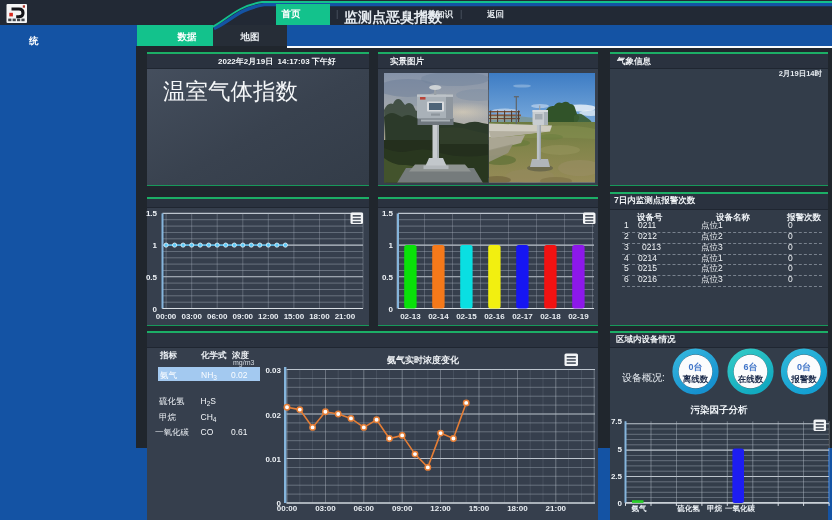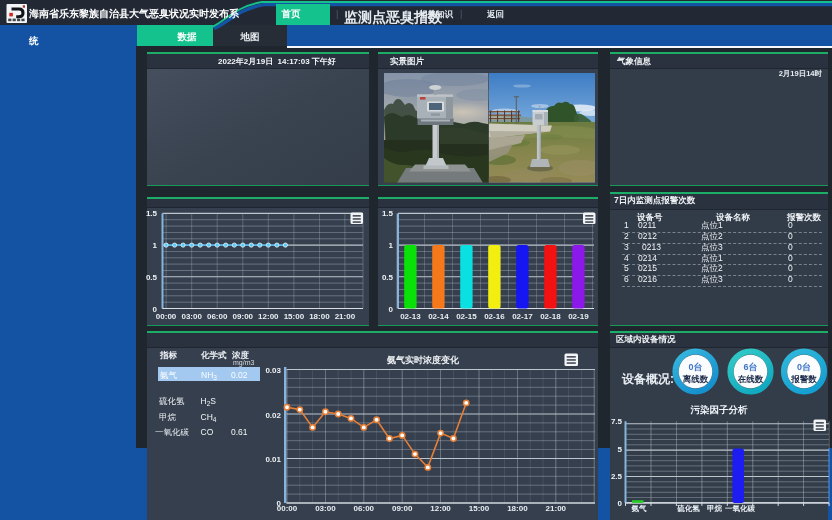--- a/index.html
+++ b/index.html
@@ -28,39 +28,39 @@
 <rect x="22.8" y="5.3" width="2.2" height="2.4" fill="#a83028"></rect>
 <rect x="9.3" y="12.8" width="3.6" height="3.6" fill="#d5281e"></rect>
 <g fill="#42464d">
         <rect x="8.2" y="18.6" width="3.2" height="2.6"></rect>
         <rect x="12.6" y="18.6" width="3.2" height="2.6"></rect>
         <rect x="17" y="18.6" width="3.2" height="2.6"></rect>
         <rect x="21.4" y="18.6" width="3.2" height="2.6"></rect>
       </g>
 </svg>
 
-<div class="t" style="left:29px;top:7px;font-size:10px;font-weight:bold;color:#fdfdfd;">海南省乐东黎族自治县大气恶臭状况实时发布系</div>
 <div class="t" style="left:29px;top:34.5px;font-size:9.5px;font-weight:bold;color:#fdfdfd;">统</div>
 
 <div class="abs" style="left:276px;top:3.5px;width:54px;height:21.5px;background:#13c28c;"></div>
 <div class="t" style="left:276px;top:8px;width:30px;text-align:center;font-size:9.5px;font-weight:bold;color:#ffffff;">首页</div>
 <div class="t" style="left:336px;top:8.5px;font-size:9px;color:#525c68;">|</div>
 <div class="t" style="left:344px;top:9px;font-size:14px;font-weight:bold;color:#e6ebf0;">监测点恶臭指数</div>
 <div class="t" style="left:406px;top:8.5px;font-size:9px;color:#525c68;">|</div>
 <div class="t" style="left:419px;top:9px;font-size:8.5px;font-weight:bold;color:#e6ebf0;">相关知识</div>
 <div class="t" style="left:460px;top:8.5px;font-size:9px;color:#525c68;">|</div>
 <div class="t" style="left:487px;top:9px;font-size:8.5px;font-weight:bold;color:#e6ebf0;">返回</div>
 
 <div class="t" style="left:137px;top:30.5px;width:100px;text-align:center;font-size:9.5px;font-weight:bold;color:#ffffff;">数据</div>
 <div class="t" style="left:213px;top:30.5px;width:74px;text-align:center;font-size:9.5px;font-weight:bold;color:#e8ecf0;">地图</div>
 
 <div class="panel" style="left:147px;top:52px;width:222px;height:130.5px;background:linear-gradient(150deg,#46505f 0%,#39424f 55%,#333c48 100%);">
   <div class="phead" style="height:14px;"></div>
 </div>
 <div class="t" style="left:218px;top:55.5px;font-size:8px;font-weight:bold;color:#f4f7fa;">2022年2月19日&nbsp;&nbsp;14:17:03 下午好</div>
+<div class="t" style="left:163px;top:75.5px;font-size:22.5px;color:#f5f7f9;letter-spacing:0;">温室气体指数</div>
 <div class="panel" style="left:378px;top:52px;width:220px;height:130.5px;">
   <div class="phead" style="height:14px;"></div>
 </div>
 <div class="t" style="left:390px;top:56px;font-size:8.5px;font-weight:bold;color:#f0f3f6;">实景图片</div>
 <div class="panel" style="left:610px;top:52px;width:218px;height:130.5px;background:#333d4a;">
   <div class="phead" style="height:14px;"></div>
 </div>
 <div class="t" style="left:617px;top:56px;font-size:8.5px;font-weight:bold;color:#f0f3f6;">气象信息</div>
 <div class="t" style="left:822px;top:68.5px;font-size:7.5px;font-weight:bold;color:#e8edf2;transform:translateX(-100%);">2月19日14时</div>
 
@@ -115,21 +115,21 @@
       <span style="position:absolute;left:166px;top:0;">0</span>
     </div>
 
 <div class="panel" style="left:147px;top:330.5px;width:451px;height:188px;border-bottom:none;">
   <div class="phead" style="height:14px;"></div>
 </div>
 <div class="panel" style="left:610px;top:330.5px;width:218px;height:188px;border-bottom:none;background:#333d4a;">
   <div class="phead" style="height:14px;"></div>
 </div>
 <div class="t" style="left:616px;top:334px;font-size:8.5px;font-weight:bold;color:#f0f3f6;">区域内设备情况</div>
-<div class="t" style="left:622px;top:370.5px;font-size:12px;font-weight:bold;color:#e8edf2;">设备概况:</div>
+<div class="t" style="left:622px;top:370.5px;font-size:10px;font-weight:normal;color:#e8edf2;">设备概况:</div>
 <div class="t" style="left:719px;top:403.5px;font-size:9.5px;font-weight:bold;color:#eef2f6;transform:translateX(-50%);">污染因子分析</div>
 
 <div class="t" style="left:160px;top:350px;font-size:8.5px;font-weight:bold;color:#eef2f6;">指标</div>
 <div class="t" style="left:201px;top:350px;font-size:8.5px;font-weight:bold;color:#eef2f6;">化学式</div>
 <div class="t" style="left:232px;top:350px;font-size:8.5px;font-weight:bold;color:#eef2f6;">浓度</div>
 <div class="t" style="left:233px;top:359px;font-size:7px;color:#d7dde3;">mg/m3</div>
 <div class="abs" style="left:158px;top:367px;width:101.5px;height:13.5px;background:#a3c9f0;"></div>
 <div class="t" style="left:160px;top:370px;font-size:8.5px;color:#fbfdff;">氨气</div>
 <div class="t" style="left:201px;top:370px;font-size:8.5px;color:#fbfdff;">NH<span style="font-size:6.5px;vertical-align:-1.5px;">3</span></div>
 <div class="t" style="left:231px;top:370px;font-size:8.5px;color:#fbfdff;">0.02</div>

